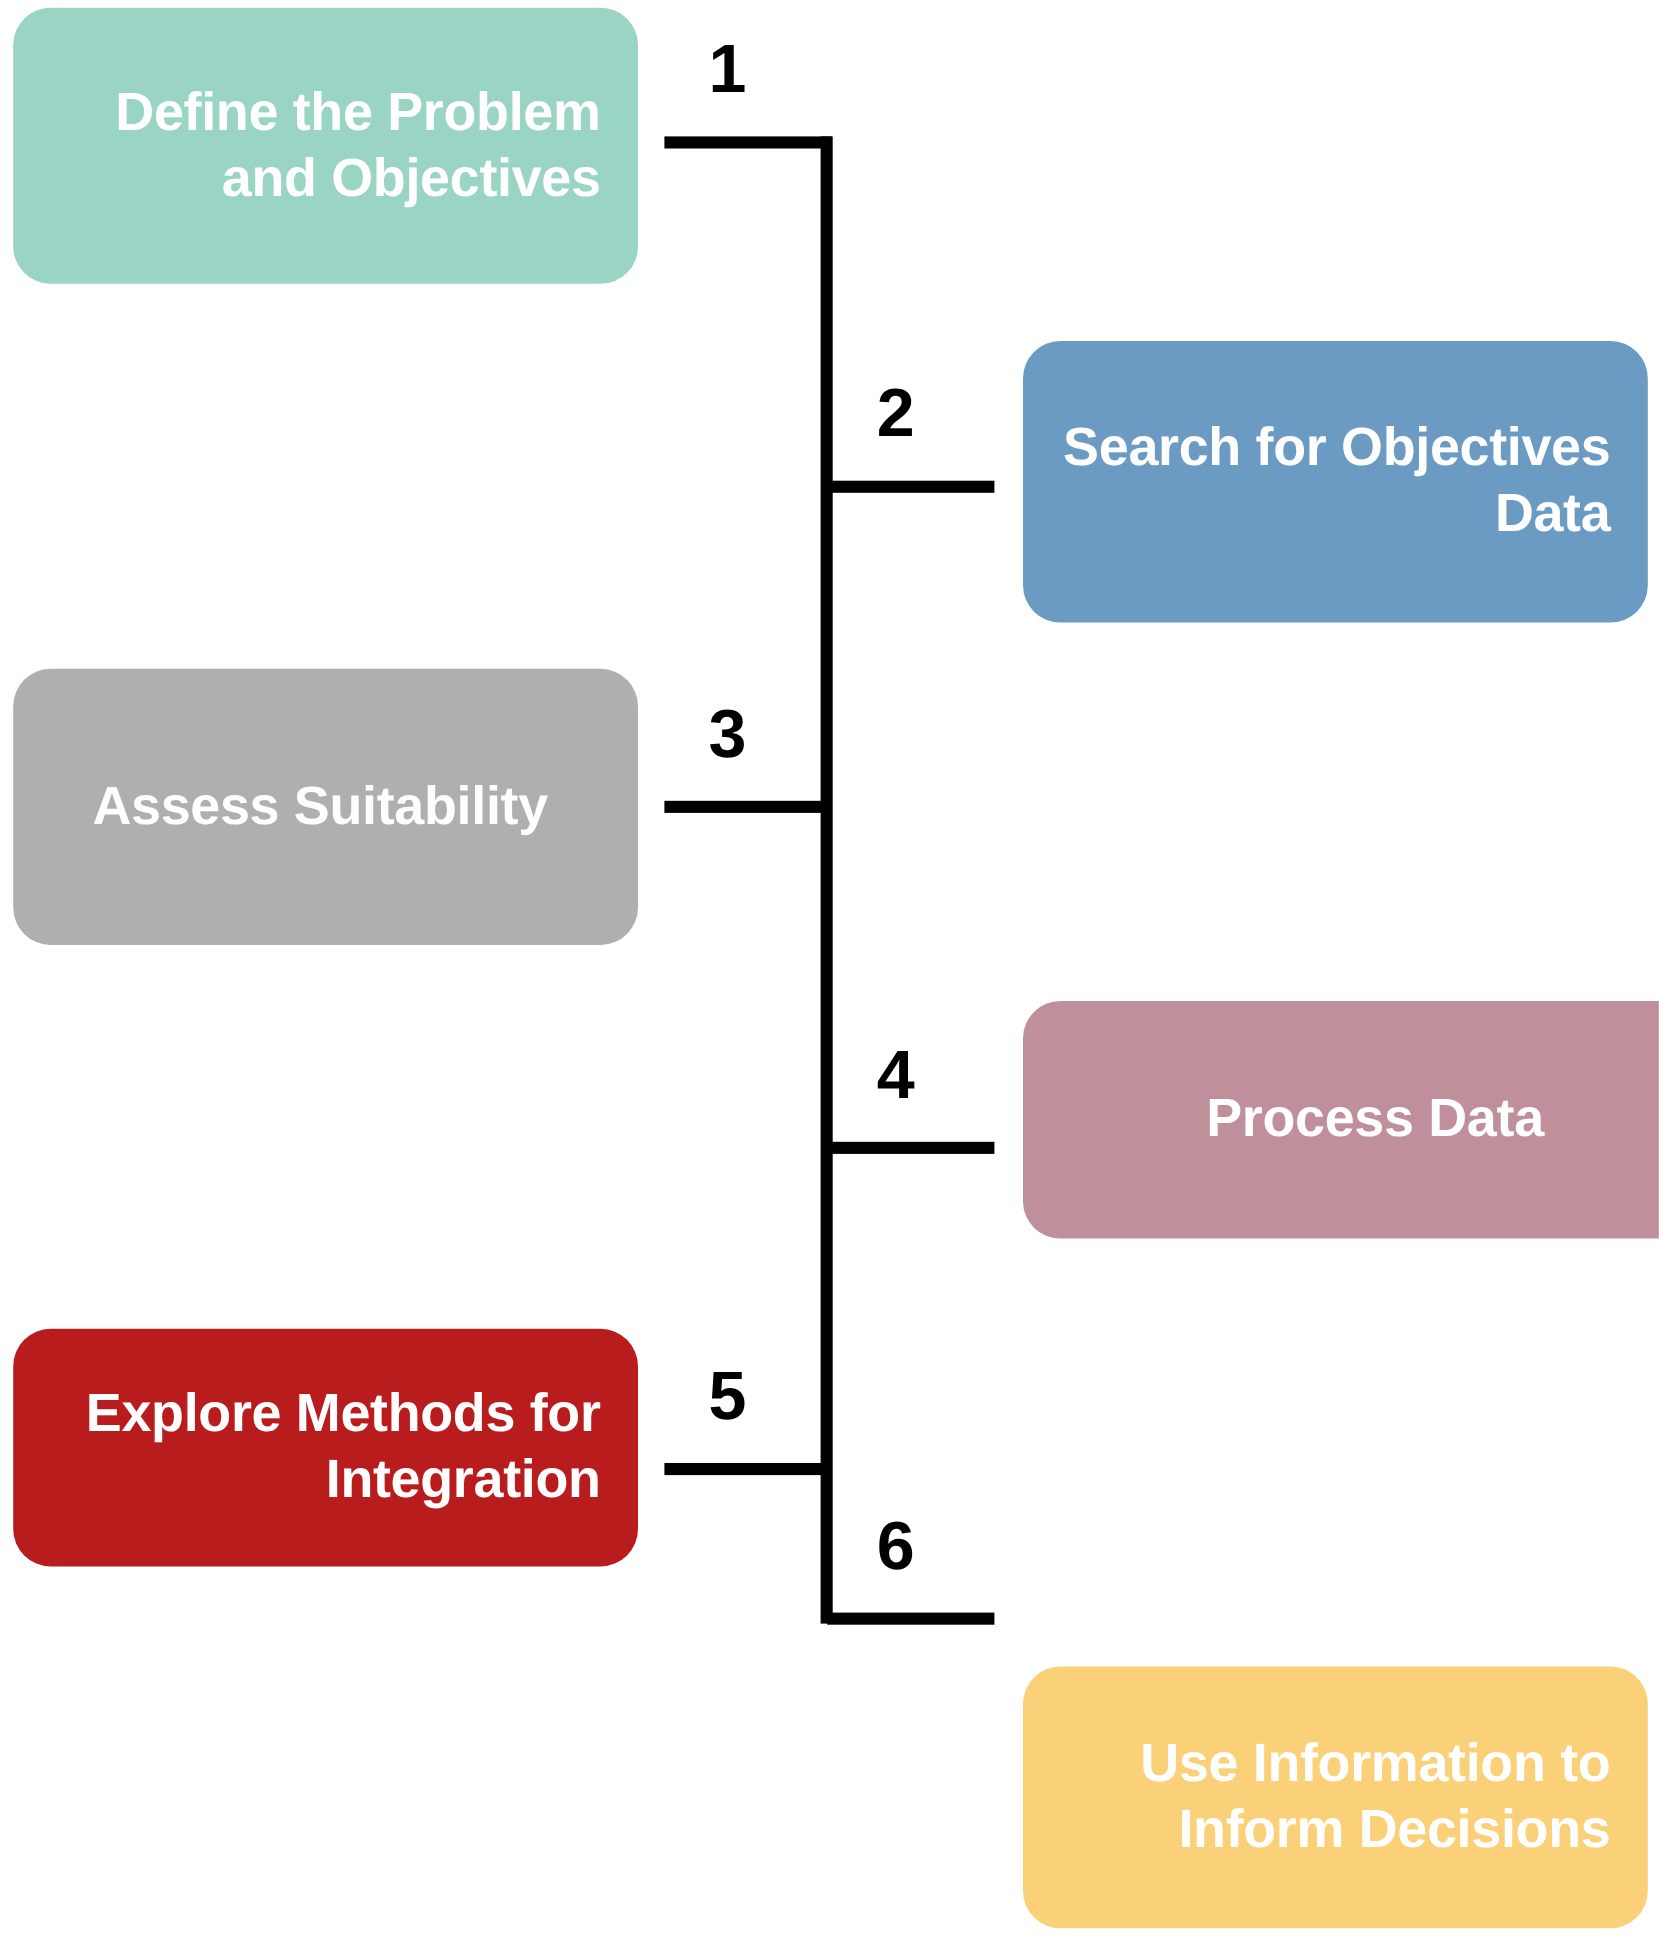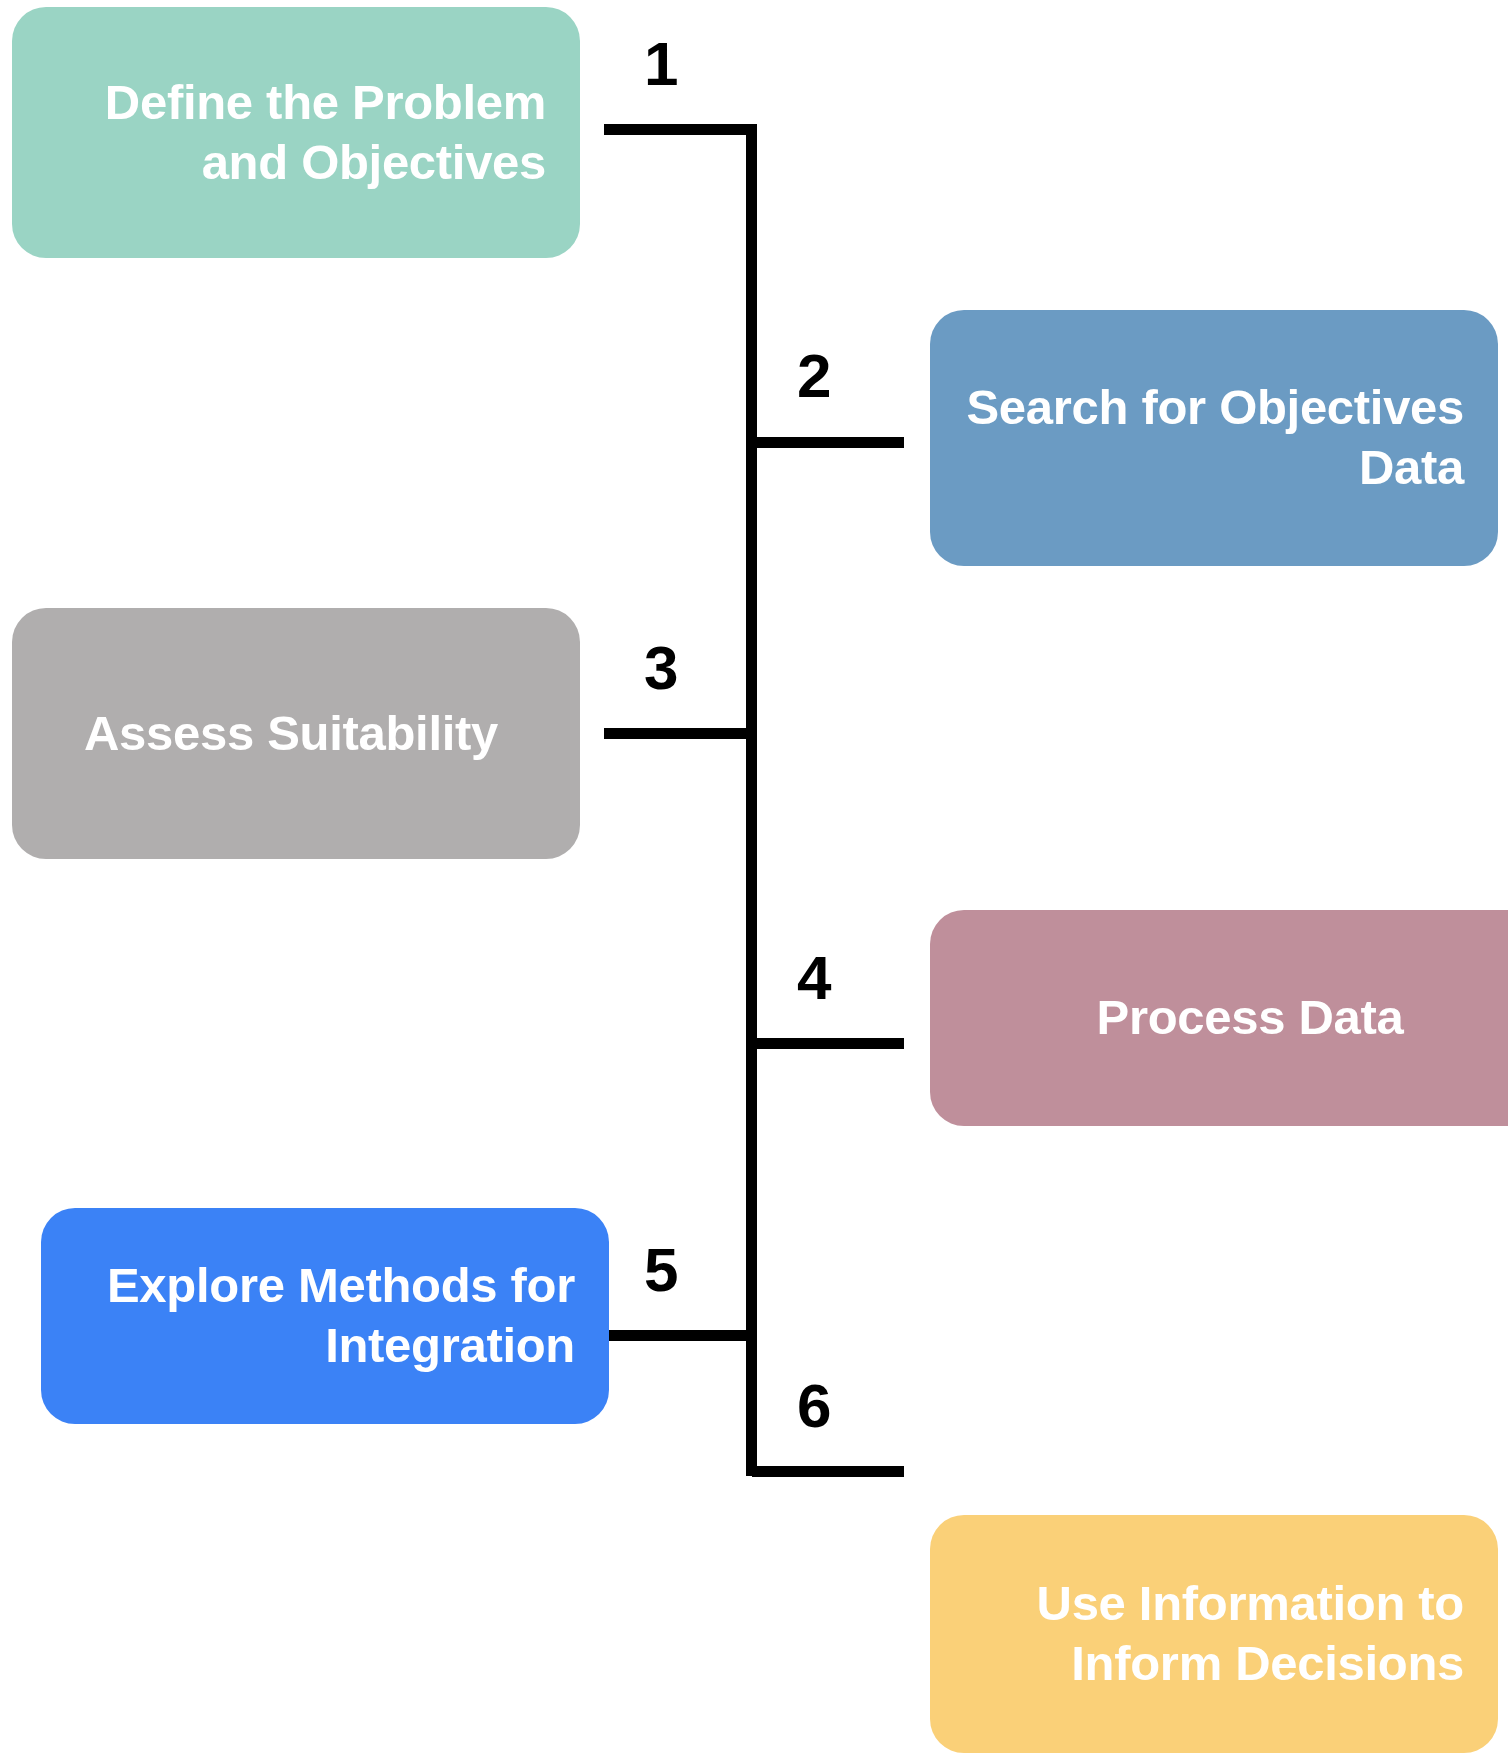--- a/index.html
+++ b/index.html
@@ -120,21 +120,21 @@
   </div>
 
   <div class="connector" id="conn-4"></div>
   <div class="step-number" id="num-4">4</div>
   <div class="box" id="box-4" style="background:#BF8F9B;">
     <span class="box-label">Process Data</span>
   </div>
 
   <div class="connector" id="conn-5"></div>
   <div class="step-number" id="num-5">5</div>
-  <div class="box" id="box-5" style="background:#3b82f6;margin-left:29px;">
+  <div class="box" id="box-5" style="background:#b91c1c;">
     <span class="box-label">Explore Methods for Integration</span>
   </div>
 
   <div class="connector" id="conn-6"></div>
   <div class="step-number" id="num-6">6</div>
   <div class="box" id="box-6" style="background:#FAD078;padding-left:47px;">
     <span class="box-label">Use Information to Inform Decisions</span>
   </div>
 
 </div>

